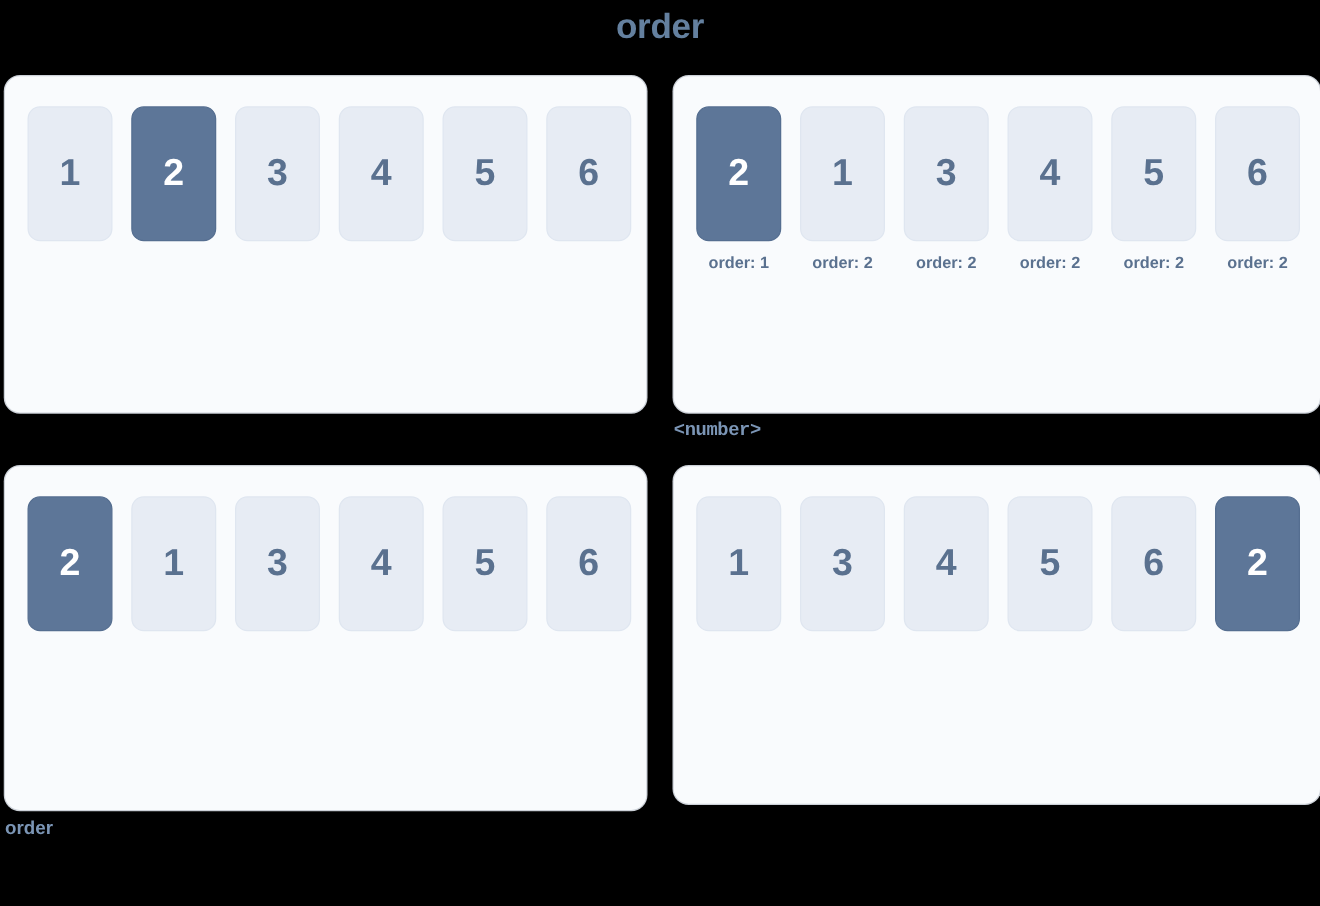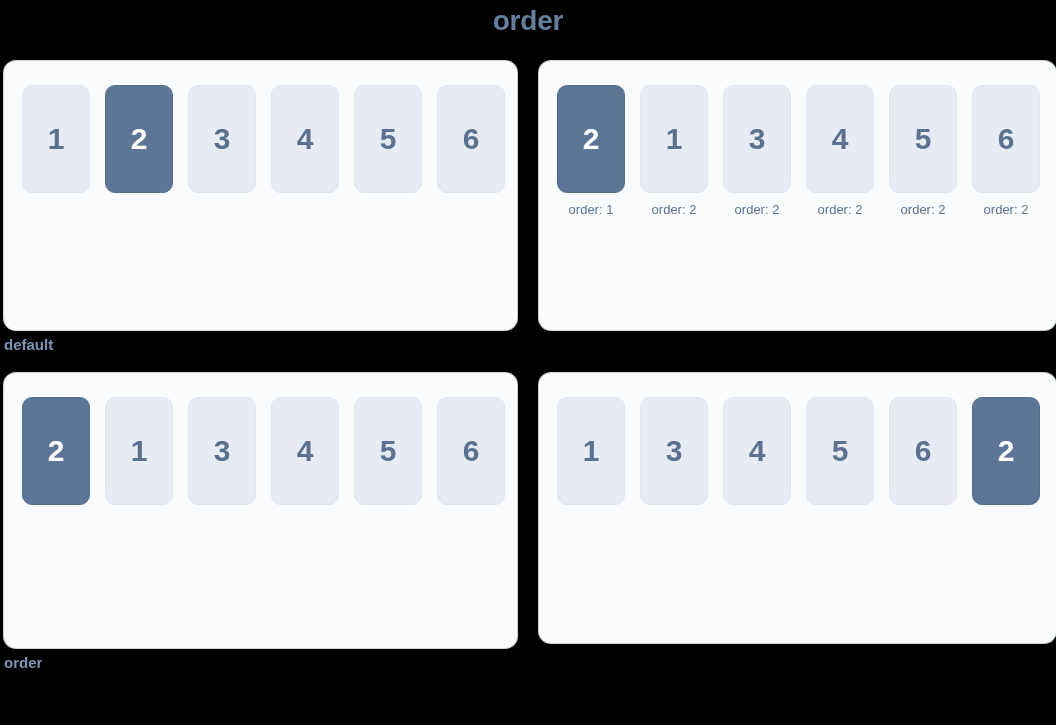--- a/index.html
+++ b/index.html
@@ -75,21 +75,21 @@
 
   .tile.is-accent {
     background: #5d7698;
     border-color: #556e90;
     color: #ffffff;
   }
 
   .tile-note {
     margin-top: 9px;
     font-size: 13px;
-    font-weight: normal;
+    font-weight: bold;
     color: #5a718f;
     white-space: nowrap;
     line-height: 16px;
   }
 
   .demo-label {
     font-size: 15px;
     font-weight: bold;
     color: #7b95b5;
     line-height: 18px;
@@ -140,21 +140,20 @@
           <div class="tile">4</div>
         </div>
         <div class="tile-wrap">
           <div class="tile">5</div>
         </div>
         <div class="tile-wrap">
           <div class="tile">6</div>
         </div>
       </div>
   </div>
-  <div class="demo-label">default</div>
 </div>
 
 <div class="demo" id="demo-number">
   <div class="demo-card">
     <div class="tile-row">
         <div class="tile-wrap">
           <div class="tile is-accent">2</div>
           <div class="tile-note">order: 1</div>
         </div>
         <div class="tile-wrap">
@@ -172,20 +171,21 @@
         <div class="tile-wrap">
           <div class="tile">5</div>
           <div class="tile-note">order: 2</div>
         </div>
         <div class="tile-wrap">
           <div class="tile">6</div>
           <div class="tile-note">order: 2</div>
         </div>
       </div>
   </div>
+  <div class="demo-label mono">&lt;number&gt;</div>
 </div>
 
 <div class="demo" id="demo-first">
   <div class="demo-card">
     <div class="tile-row">
         <div class="tile-wrap">
           <div class="tile is-accent">2</div>
         </div>
         <div class="tile-wrap">
           <div class="tile">1</div>

